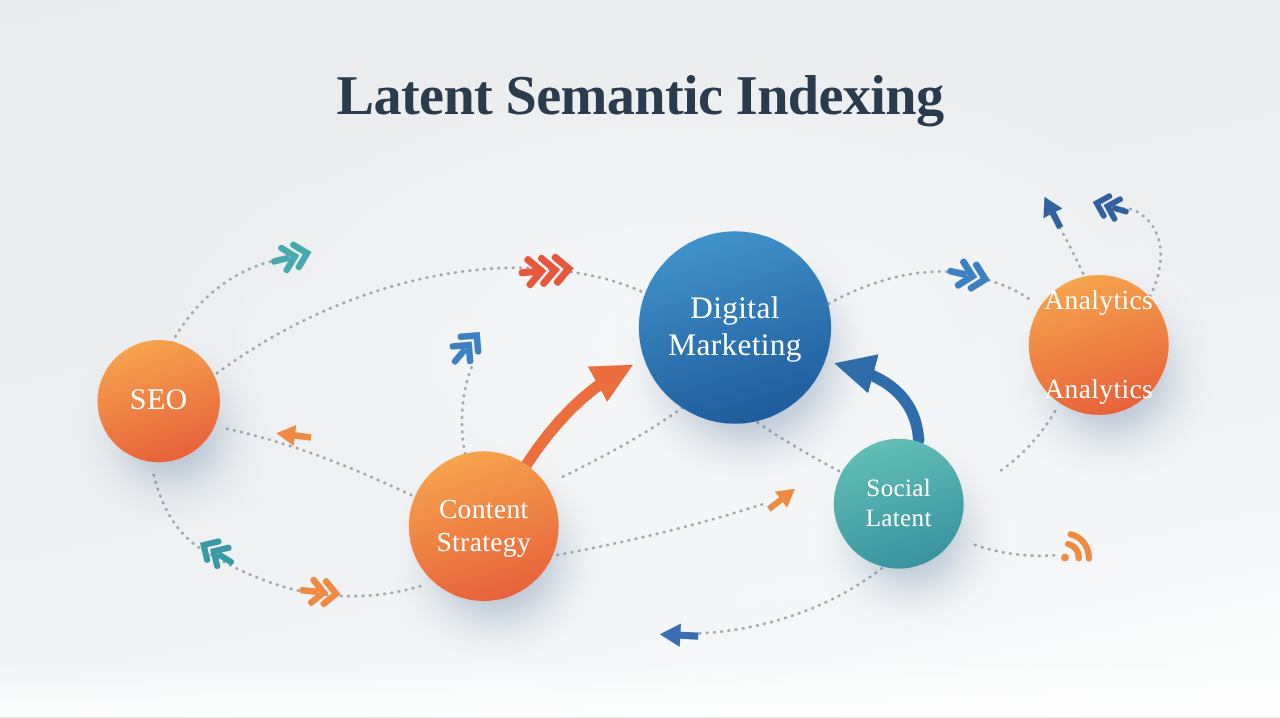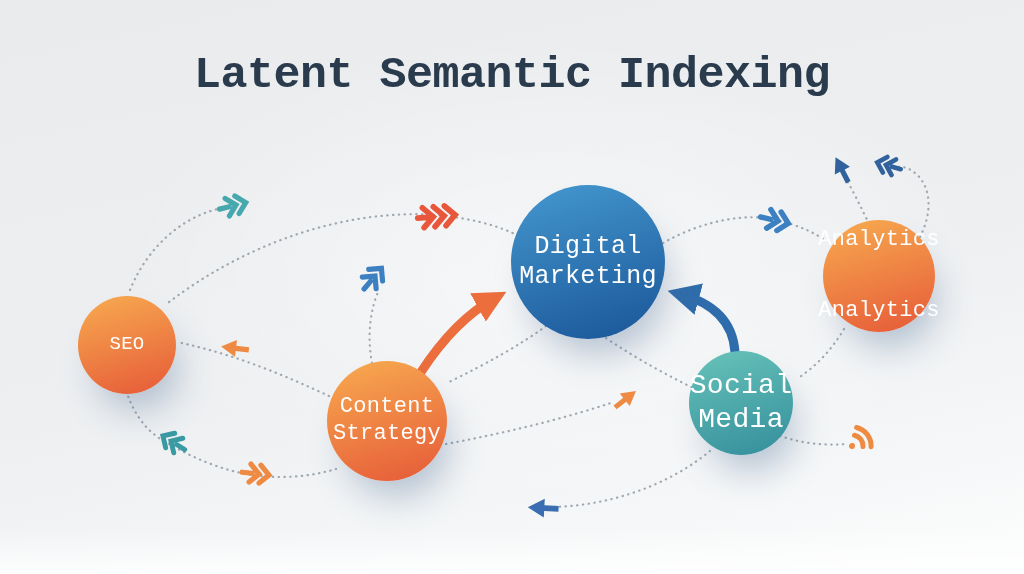--- a/index.html
+++ b/index.html
@@ -1,18 +1,18 @@
 <!DOCTYPE html>
 <html style="--title-color: #2a3b4d; --subtitle-color: #33465a; --dotted-line: #8b96a0; --orange-light: #f6a54e; --orange-dark: #e7603a; --blue-light: #4193cb; --blue-dark: #1d5a9c; --teal-light: #63bfb7; --teal-dark: #38929e; --node-text: #ffffff;"><head>
 <meta charset="utf-8">
 <style>
   html,body{margin:0;padding:0;background:#dfe2e4;}
   #stage{
     position:relative;width:1024px;height:574px;overflow:hidden;
-    font-family:Liberation Mono, monospace;
+    font-family:Liberation Serif, serif;
     background:
       radial-gradient(ellipse 620px 340px at 54% 48%, rgba(255,255,255,.55), rgba(255,255,255,0) 70%),
       linear-gradient(168deg, #e9ebed 0%, #edeff1 55%, #f4f6f7 80%, #fbfcfc 96%);
   }
   #stage::after{
     content:"";position:absolute;left:0;right:0;bottom:0;height:46px;
     background:linear-gradient(180deg, rgba(255,255,255,0), rgba(255,255,255,.85));
     pointer-events:none;
   }
   .header{position:absolute;left:0;top:50px;width:100%;text-align:center;z-index:3;}
@@ -104,32 +104,32 @@
         <path d="M -16 -2.6 L -3 -2.6 L -3 -8.5 L 12 0 L -3 8.5 L -3 2.6 L -16 2.6 Z" fill="#ee8a41"></path>
       </g>
       <g transform="translate(541 508) rotate(183) scale(1.1)">
         <path d="M -16 -2.6 L -3 -2.6 L -3 -8.5 L 12 0 L -3 8.5 L -3 2.6 L -16 2.6 Z" fill="#3a6db1"></path>
       </g>
       <g transform="translate(852 446) rotate(8) scale(1)">
         <circle cx="0" cy="0" r="3" fill="#ee8a41"></circle>
         <path d="M 1 -11 A 11 11 0 0 1 11 -1 M 2 -19 A 19 19 0 0 1 19 -2" fill="none" stroke="#ee8a41" stroke-width="5" stroke-linecap="round"></path>
       </g>
     </svg>
-<div class="node orange" style="left: 78px; top: 296px; height: 98px; width: 98px; font-size: 19px;">
+<div class="node orange" style="left: 78px; top: 272px; height: 98px; width: 98px; font-size: 24px;">
       <span>SEO</span>
     </div>
     <div class="node orange" style="left: 327px; top: 361px; height: 120px; width: 120px; font-size: 22px;">
       <span>Content</span>
       <span>Strategy</span>
     </div>
     <div class="node blue" style="left: 511px; top: 185px; height: 154px; width: 154px; font-size: 25px;">
       <span>Digital</span>
       <span>Marketing</span>
     </div>
-    <div class="node teal" style="left: 689px; top: 351px; height: 104px; width: 104px; font-size: 28px;">
+    <div class="node teal" style="left: 667px; top: 351px; height: 104px; width: 104px; font-size: 20px;">
       <span>Social</span>
-      <span>Media</span>
+      <span>Latent</span>
     </div>
     <div class="node orange" style="left: 823px; top: 220px; height: 112px; width: 112px; font-size: 22px; gap: 44px;">
       <span>Analytics</span>
       <span>Analytics</span>
     </div>
   </div>
 
 </body></html>

